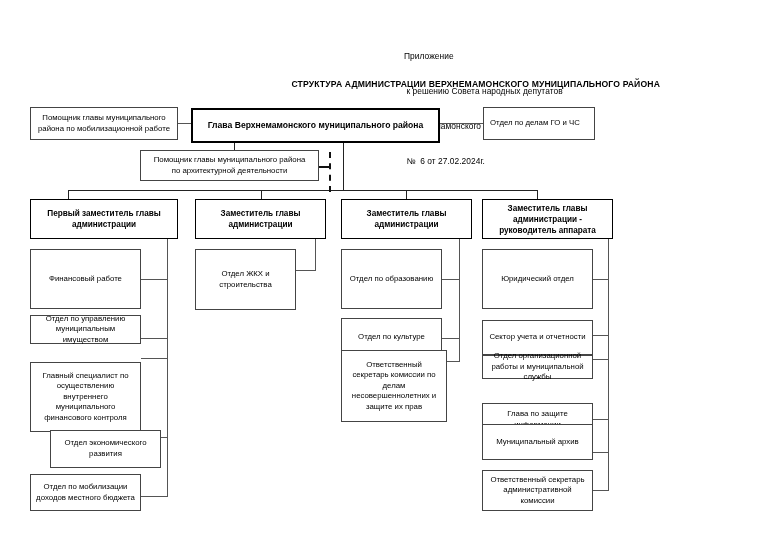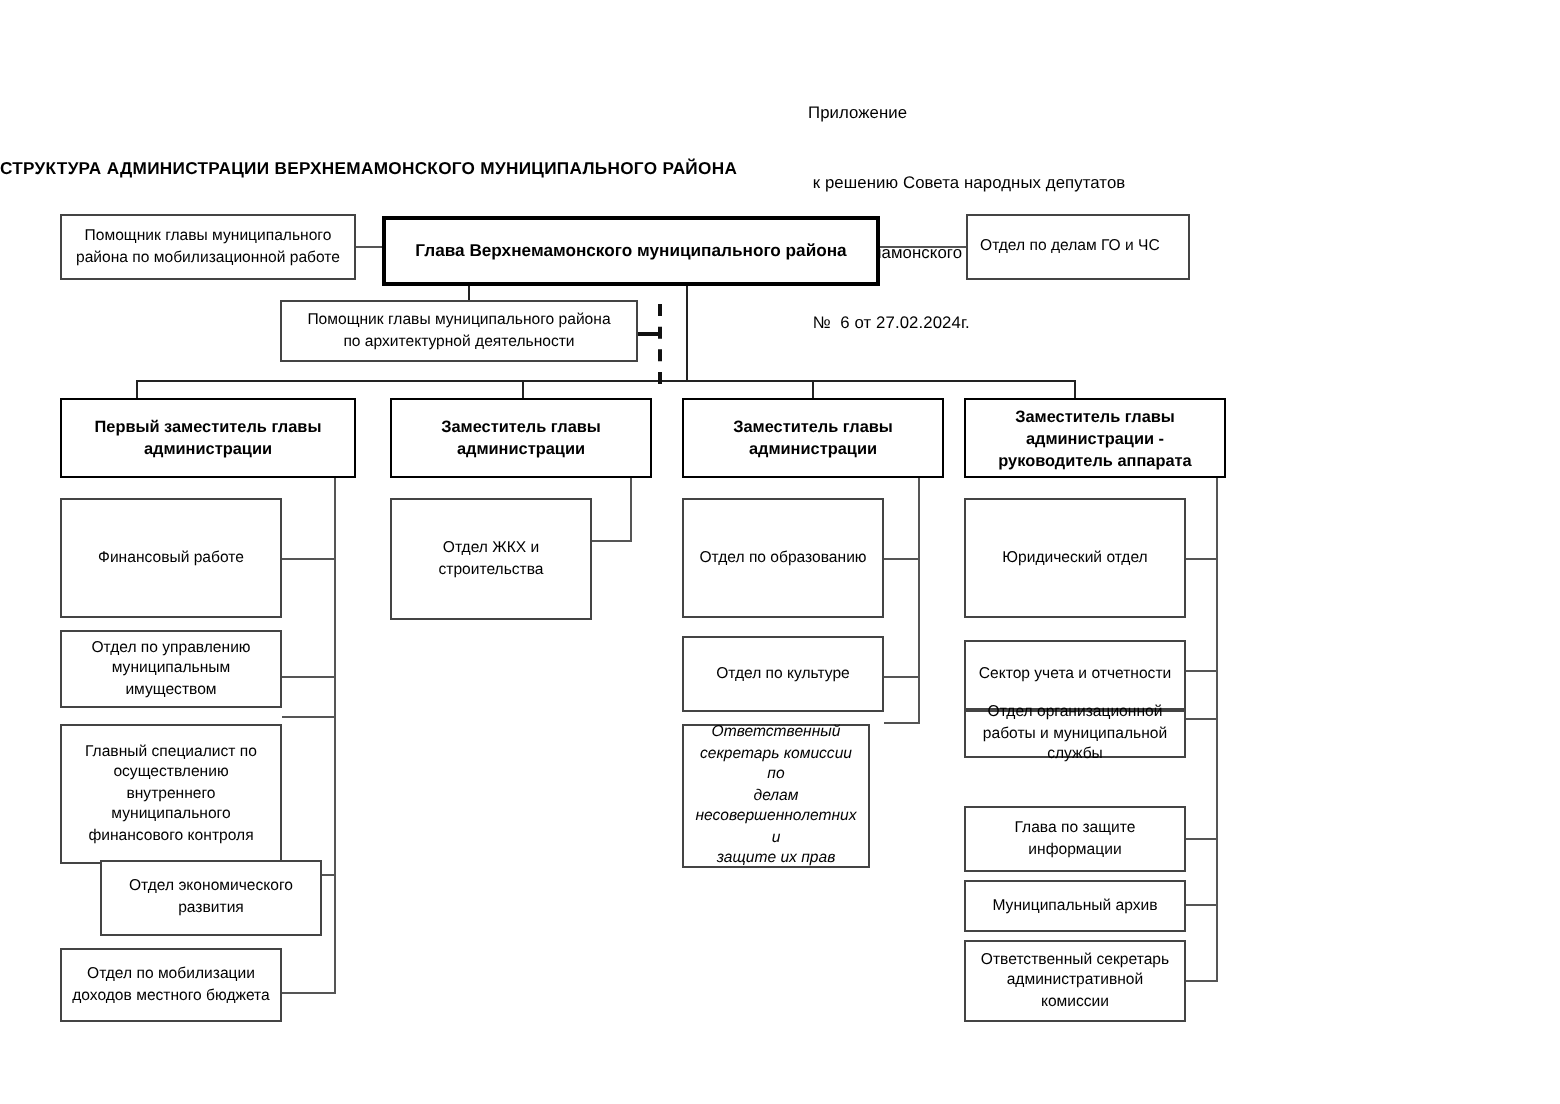--- a/index.html
+++ b/index.html
@@ -34,21 +34,21 @@
     letter-spacing: 0.05px;
   }
   .header-note div { white-space: pre; }
 
   
   .chart-title {
     position: absolute;
     left: 0px;
     top: 79px;
     width: 660px;
-    text-align: left;
+    text-align: right;
     font-size: 8.6px;
     font-weight: bold;
     letter-spacing: 0.15px;
   }
 
   
   .box {
     position: absolute;
     box-sizing: border-box;
     background: #ffffff;
@@ -194,21 +194,21 @@
 
   <div class="box deputy" style="left:482px; top:199px; width:131px; height:40px;">
     <span>Заместитель главы
 администрации -
 руководитель аппарата</span>
   </div>
 
   <div class="box" style="left:30px; top:249px; width:111px; height:60px;">
     <span>Финансовый работе</span>
   </div>
-  <div class="box" style="left:30px; top:315px; width:111px; height:39px;">
+  <div class="box" style="left:30px; top:315px; width:111px; height:29px;">
     <span>Отдел по управлению
 муниципальным
 имуществом</span>
   </div>
   <div class="box" style="left:30px; top:362px; width:111px; height:70px;">
     <span>Главный специалист по
 осуществлению
 внутреннего
 муниципального
 финансового контроля</span>
@@ -226,21 +226,21 @@
     <span>Отдел ЖКХ и
 строительства</span>
   </div>
 
   <div class="box" style="left:341px; top:249px; width:101px; height:60px;">
     <span>Отдел по образованию</span>
   </div>
   <div class="box" style="left:341px; top:318px; width:101px; height:38px;">
     <span>Отдел по культуре</span>
   </div>
-  <div class="box" style="left:341px; top:362px; width:94px; height:72px;font-style:italic;">
+  <div class="box" style="left:341px; top:350px; width:106px; height:72px;">
     <span>Ответственный
 секретарь комиссии по
 делам
 несовершеннолетних и
 защите их прав</span>
   </div>
 
   <div class="box" style="left:482px; top:249px; width:111px; height:60px;">
     <span>Юридический отдел</span>
   </div>
@@ -249,21 +249,21 @@
   </div>
   <div class="box" style="left:482px; top:355px; width:111px; height:24px;">
     <span>Отдел организационной
 работы и муниципальной
 службы</span>
   </div>
   <div class="box" style="left:482px; top:403px; width:111px; height:33px;">
     <span>Глава по защите
 информации</span>
   </div>
-  <div class="box" style="left:482px; top:440px; width:111px; height:26px;">
+  <div class="box" style="left:482px; top:424px; width:111px; height:36px;">
     <span>Муниципальный архив</span>
   </div>
   <div class="box" style="left:482px; top:470px; width:111px; height:41px;">
     <span>Ответственный секретарь
 административной
 комиссии</span>
   </div>
 
 </div>
 

